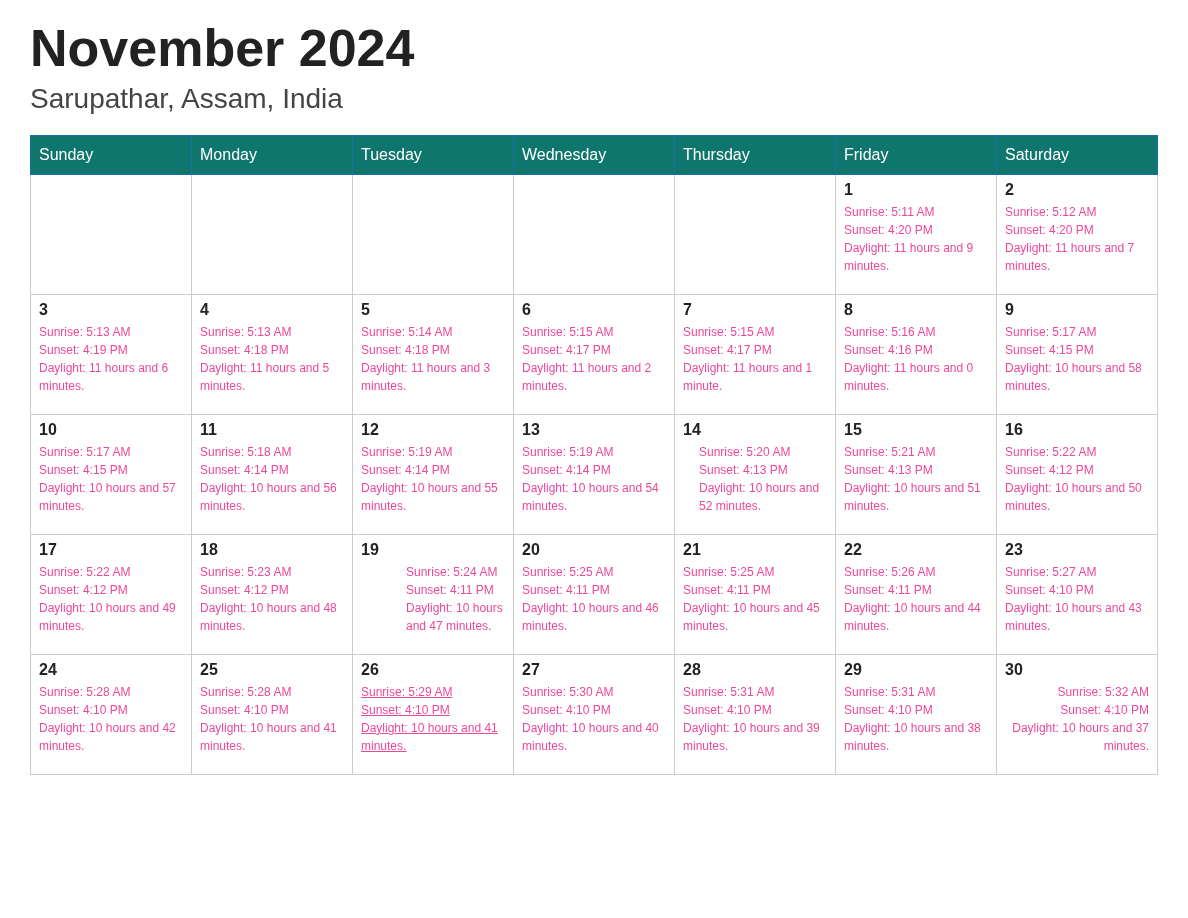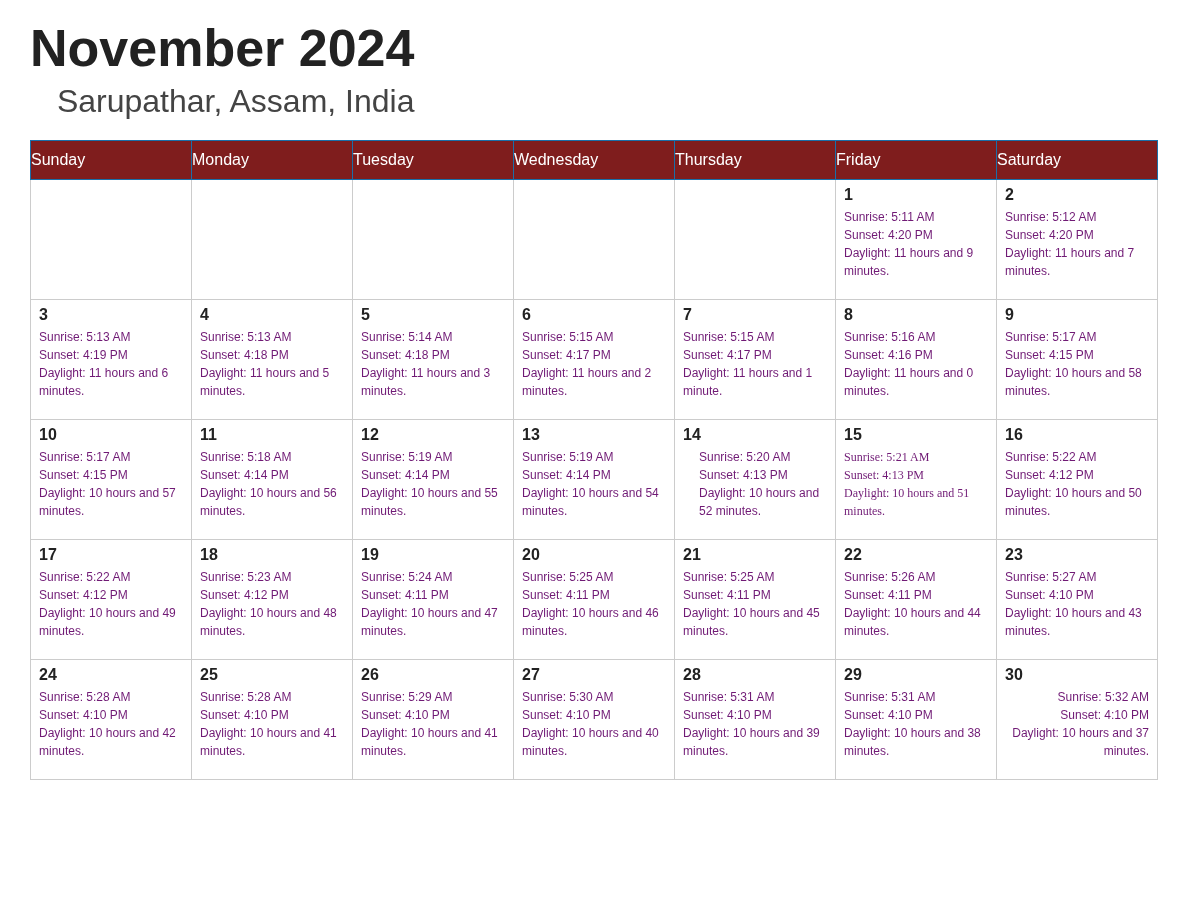--- a/index.html
+++ b/index.html
@@ -40,41 +40,41 @@
       top: 2px;
     }
     .logo-blue {
       color: #1a6fa8;
       font-size: 28px;
       font-weight: bold;
       margin-top: -4px;
       margin-left: 2px;
     }
     .title-block {
-      text-align: right;
+      text-align: left;
     }
     .month-title {
       font-size: 52px;
       font-weight: bold;
       color: #222;
       line-height: 1.1;
     }
     .location-title {
-      font-size: 32px;
+      font-size: 28px;
       color: #444;
       margin-top: 6px;
     }
     .calendar {
       width: 100%;
       border-collapse: collapse;
     }
     .calendar thead th {
-      background-color: #7f1d1d;
+      background-color: #0f766e;
       color: #fff;
-      padding: 10px 0;
+      padding: 10px 8px;
       font-size: 16px;
       font-weight: normal;
       text-align: left;
       border: 1px solid #1a6fa8;
     }
     .calendar tbody td {
       vertical-align: top;
       padding: 6px 8px;
       font-size: 12.5px;
       color: #222;
@@ -84,21 +84,21 @@
     }
     .day-number {
       font-size: 16px;
       font-weight: bold;
       color: #222;
       display: block;
       margin-bottom: 4px;
     }
     .day-info {
       font-size: 12px;
-      color: #701a75;
+      color: #ec4899;
       line-height: 1.5;
     }
     .empty-cell {
       background: #fff;
     }
     .week-row td {
       border-top: 2px solid #1a6fa8;
     }
     .week-row:first-child td {
       border-top: 1px solid #ccc;
@@ -216,21 +216,21 @@
 Daylight: 10 hours and 54 minutes.</div>
         </td>
         <td>
           <span class="day-number">14</span>
           <div class="day-info" style="white-space: pre-line; margin-left: 16px;">Sunrise: 5:20 AM
 Sunset: 4:13 PM
 Daylight: 10 hours and 52 minutes.</div>
         </td>
         <td>
           <span class="day-number">15</span>
-          <div class="day-info" style="white-space: pre-line; font-family: Liberation Serif, serif;">Sunrise: 5:21 AM
+          <div class="day-info" style="white-space: pre-line;">Sunrise: 5:21 AM
 Sunset: 4:13 PM
 Daylight: 10 hours and 51 minutes.</div>
         </td>
         <td>
           <span class="day-number">16</span>
           <div class="day-info" style="white-space: pre-line;">Sunrise: 5:22 AM
 Sunset: 4:12 PM
 Daylight: 10 hours and 50 minutes.</div>
         </td>
       </tr>
@@ -242,21 +242,21 @@
 Daylight: 10 hours and 49 minutes.</div>
         </td>
         <td>
           <span class="day-number">18</span>
           <div class="day-info" style="white-space: pre-line;">Sunrise: 5:23 AM
 Sunset: 4:12 PM
 Daylight: 10 hours and 48 minutes.</div>
         </td>
         <td>
           <span class="day-number">19</span>
-          <div class="day-info" style="white-space: pre-line;">Sunrise: 5:24 AM
+          <div class="day-info" style="white-space: pre-line; margin-left: 45px;">Sunrise: 5:24 AM
 Sunset: 4:11 PM
 Daylight: 10 hours and 47 minutes.</div>
         </td>
         <td>
           <span class="day-number">20</span>
           <div class="day-info" style="white-space: pre-line;">Sunrise: 5:25 AM
 Sunset: 4:11 PM
 Daylight: 10 hours and 46 minutes.</div>
         </td>
         <td>
@@ -286,21 +286,21 @@
 Daylight: 10 hours and 42 minutes.</div>
         </td>
         <td>
           <span class="day-number">25</span>
           <div class="day-info" style="white-space: pre-line;">Sunrise: 5:28 AM
 Sunset: 4:10 PM
 Daylight: 10 hours and 41 minutes.</div>
         </td>
         <td>
           <span class="day-number">26</span>
-          <div class="day-info" style="white-space: pre-line;">Sunrise: 5:29 AM
+          <div class="day-info" style="white-space: pre-line; text-decoration: underline;">Sunrise: 5:29 AM
 Sunset: 4:10 PM
 Daylight: 10 hours and 41 minutes.</div>
         </td>
         <td>
           <span class="day-number">27</span>
           <div class="day-info" style="white-space: pre-line;">Sunrise: 5:30 AM
 Sunset: 4:10 PM
 Daylight: 10 hours and 40 minutes.</div>
         </td>
         <td>

